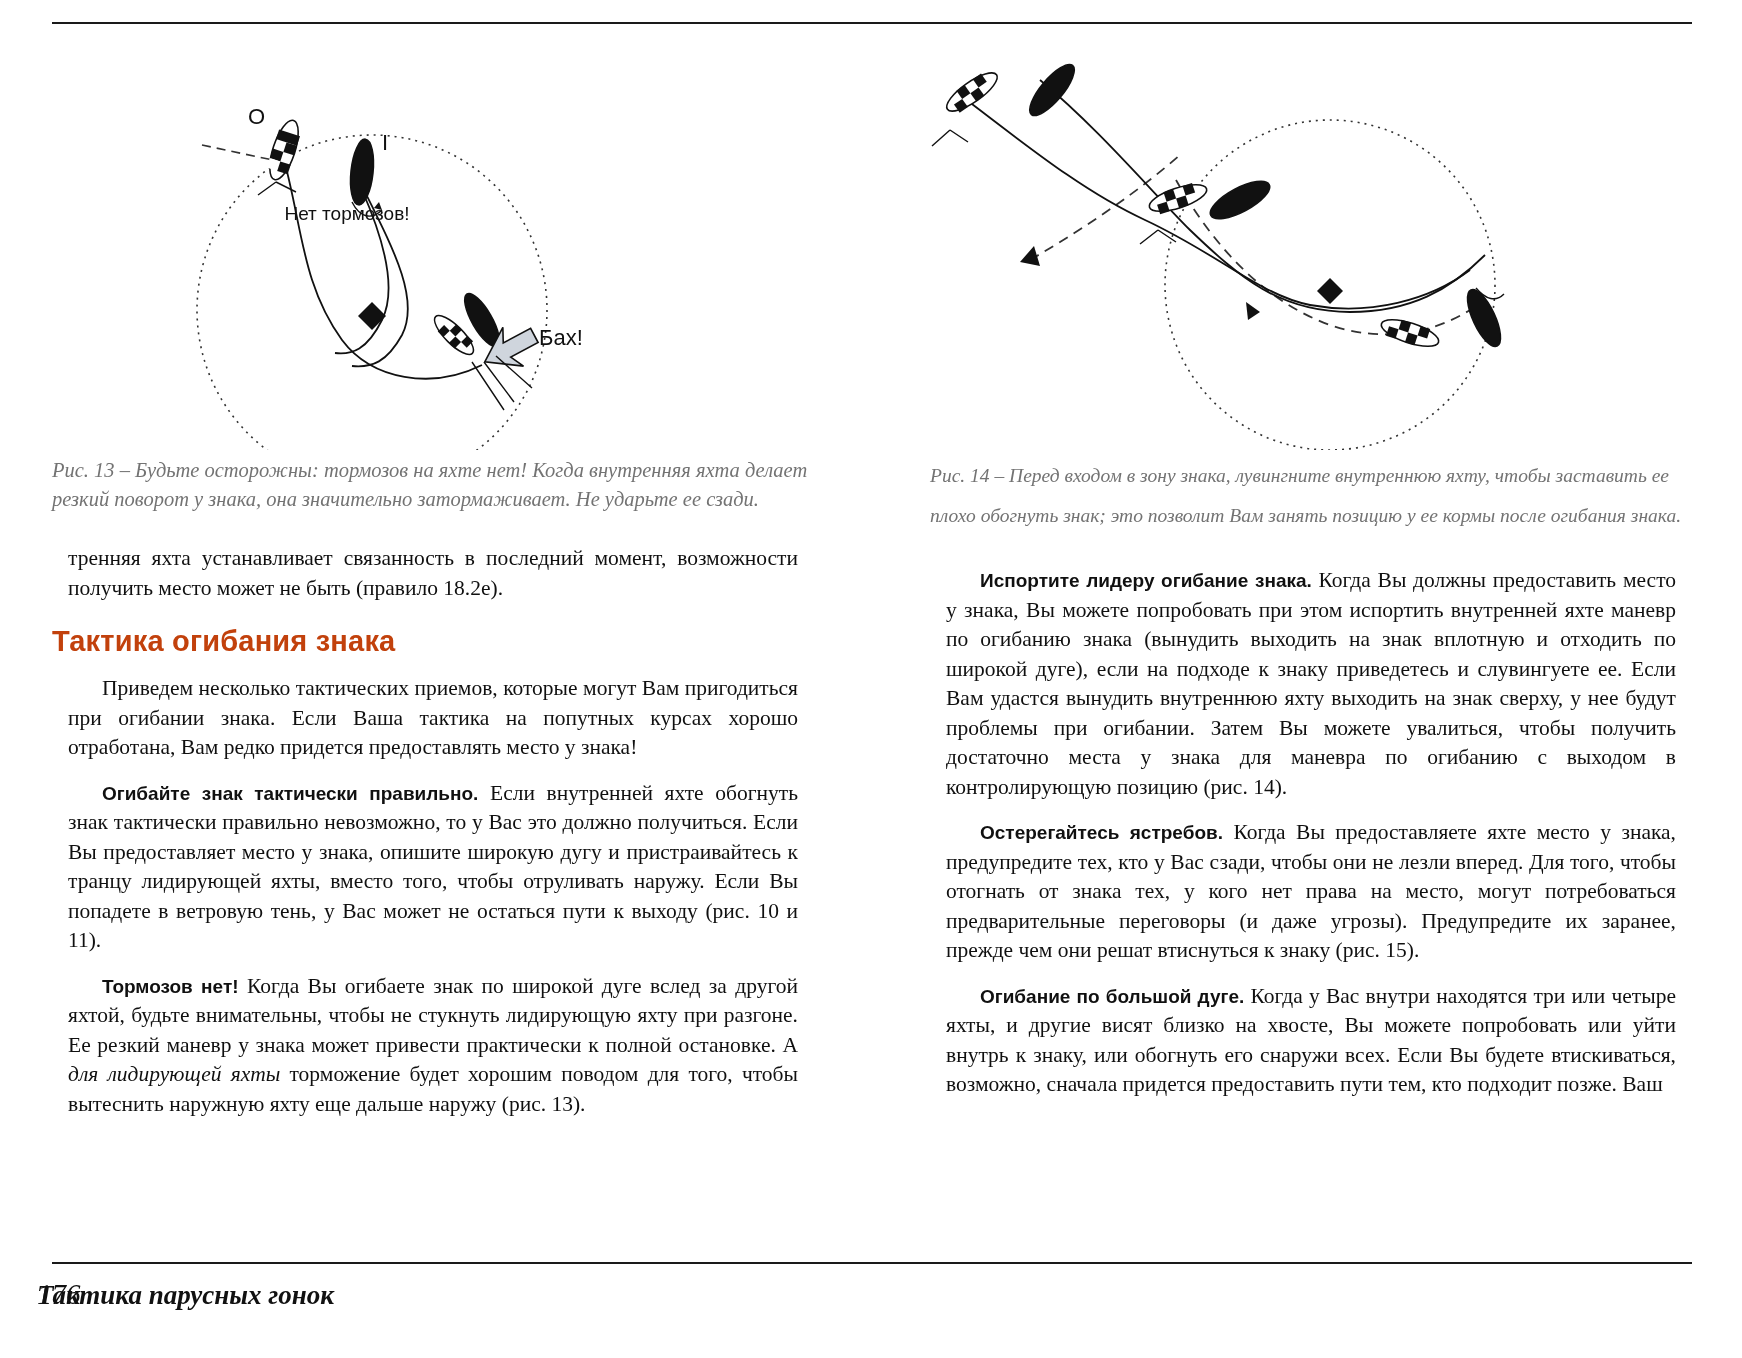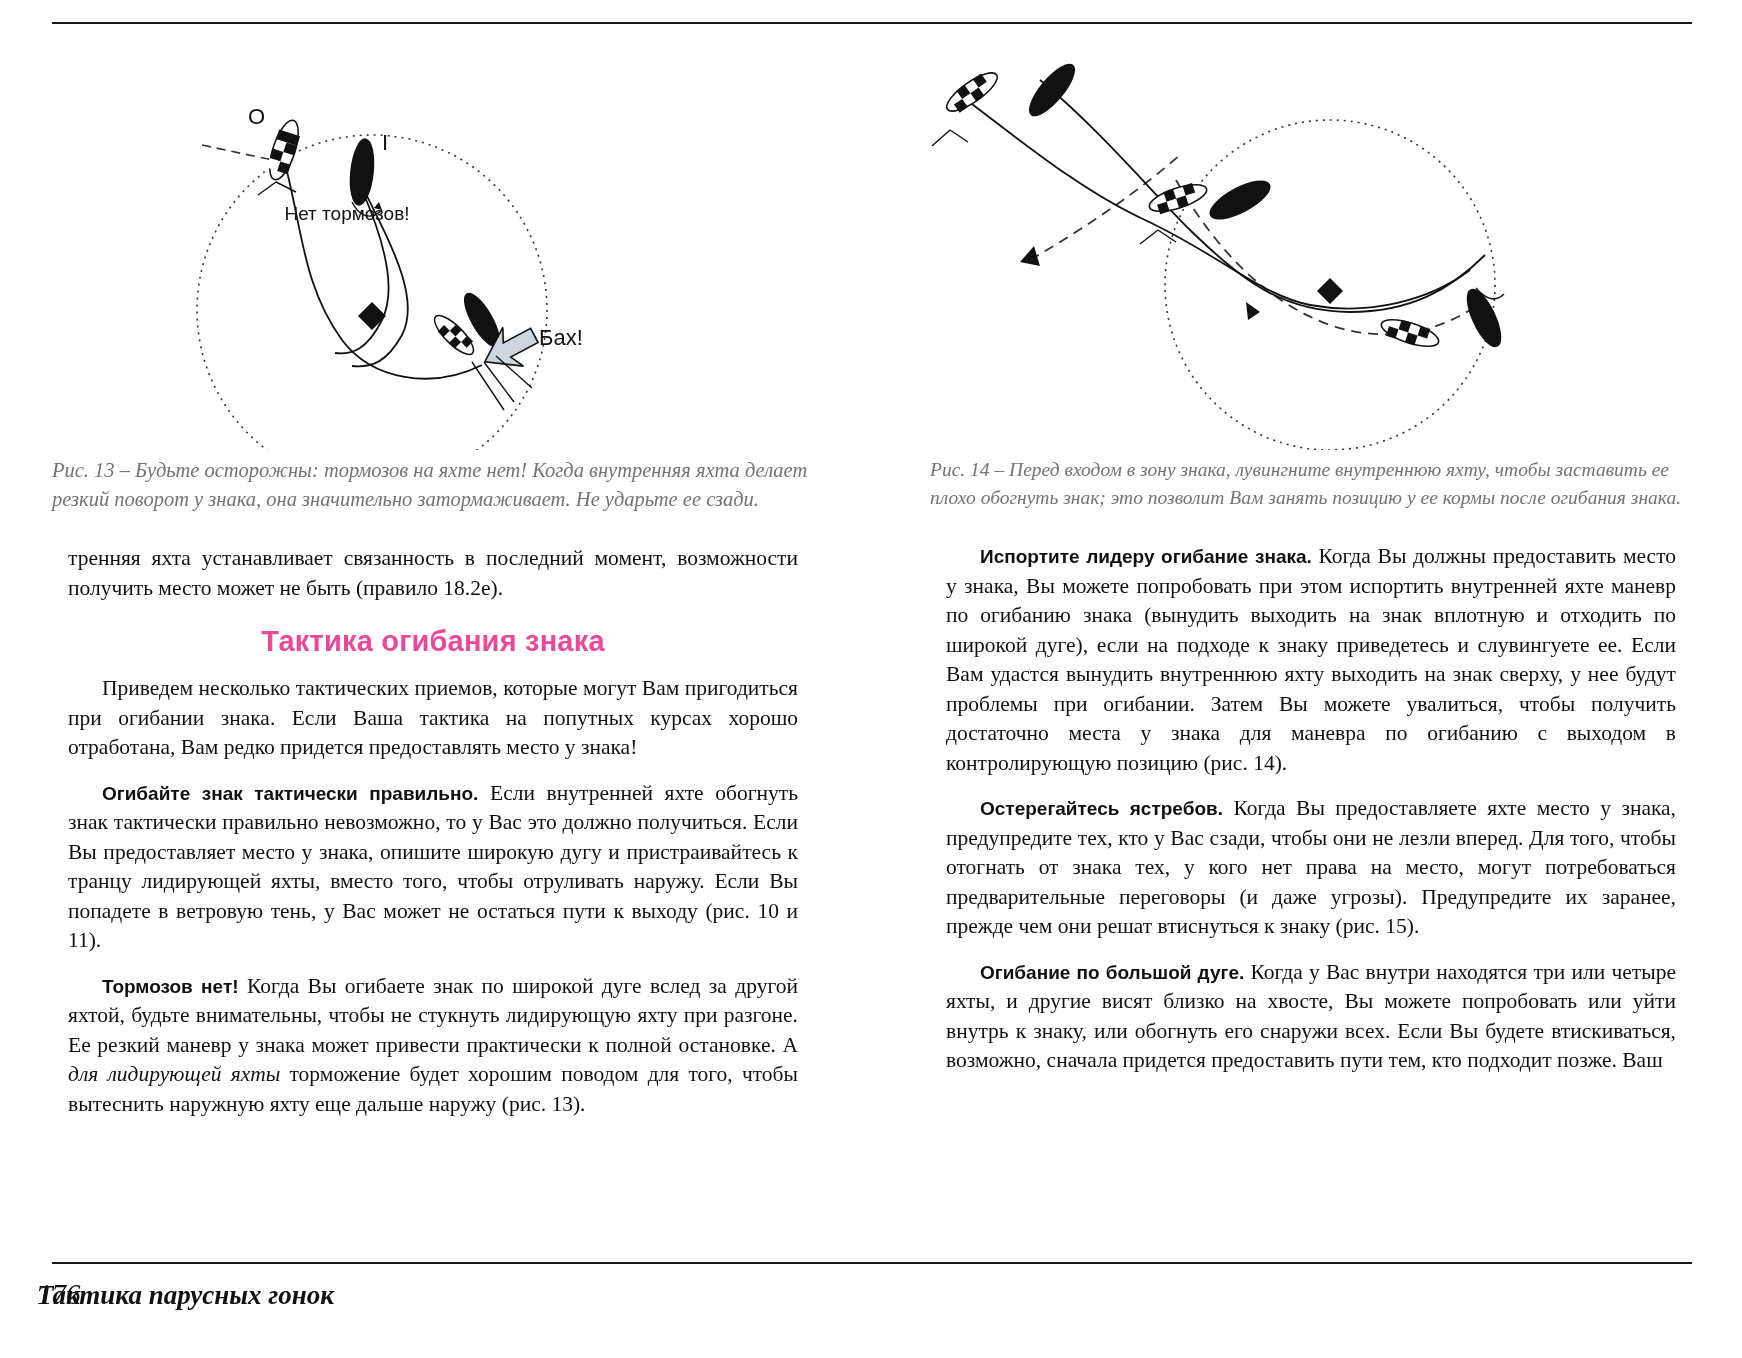--- a/index.html
+++ b/index.html
@@ -63,42 +63,41 @@
   .caption {
     font-family: "Liberation Serif", serif;
     font-style: italic;
     font-size: 20.5px;
     line-height: 29px;
     color: #737373;
     margin-top: 6px;
   }
   .caption-right {
     font-size: 19.5px;
-    line-height: 28px;
+    line-height: 40px;
   }
 
   p.body {
     font-family: "Liberation Serif", serif;
     font-size: 21.5px;
     line-height: 29.5px;
     text-align: justify;
     margin: 16px;
     color: #101010;
     text-indent: 0;
   }
   p.body.indent { text-indent: 34px; }
 
   h2.section {
     font-family: "Liberation Sans", sans-serif;
     font-weight: bold;
     font-size: 29px;
     margin: 22px 0 14px 0;
-    color: #ec4899;
+    color: #c2410c;
     letter-spacing: 0.2px;
-    text-align: center;
   }
   .lead {
     font-family: "Liberation Sans", sans-serif;
     font-weight: bold;
     font-size: 19px;
   }
   .ital { font-style: italic; }
 
   .footer {
     position: absolute;

